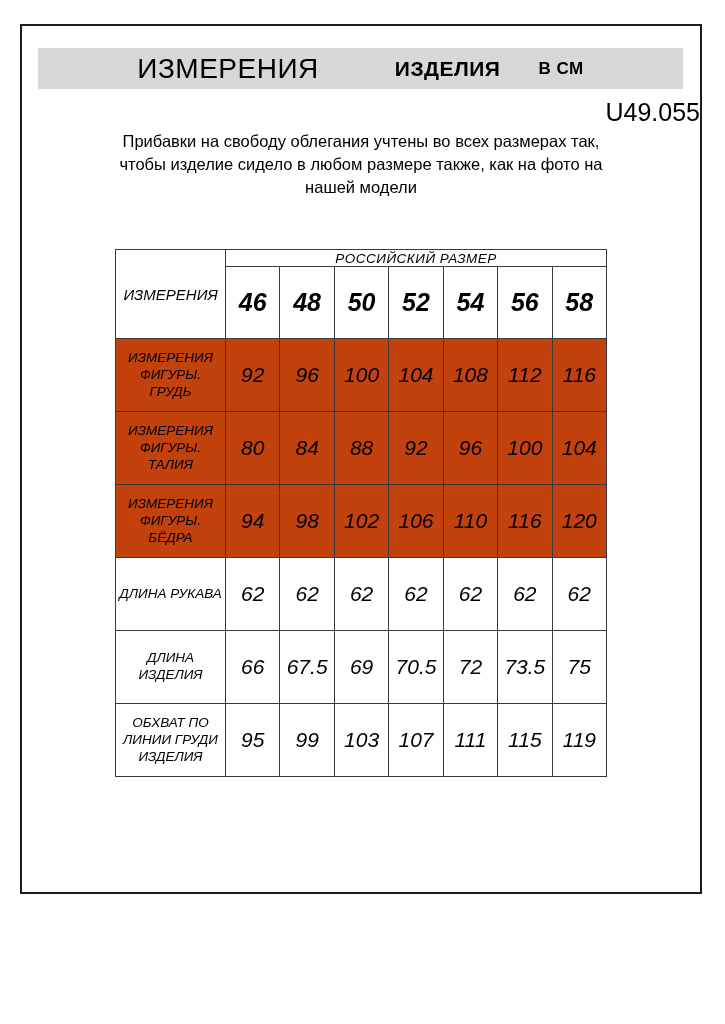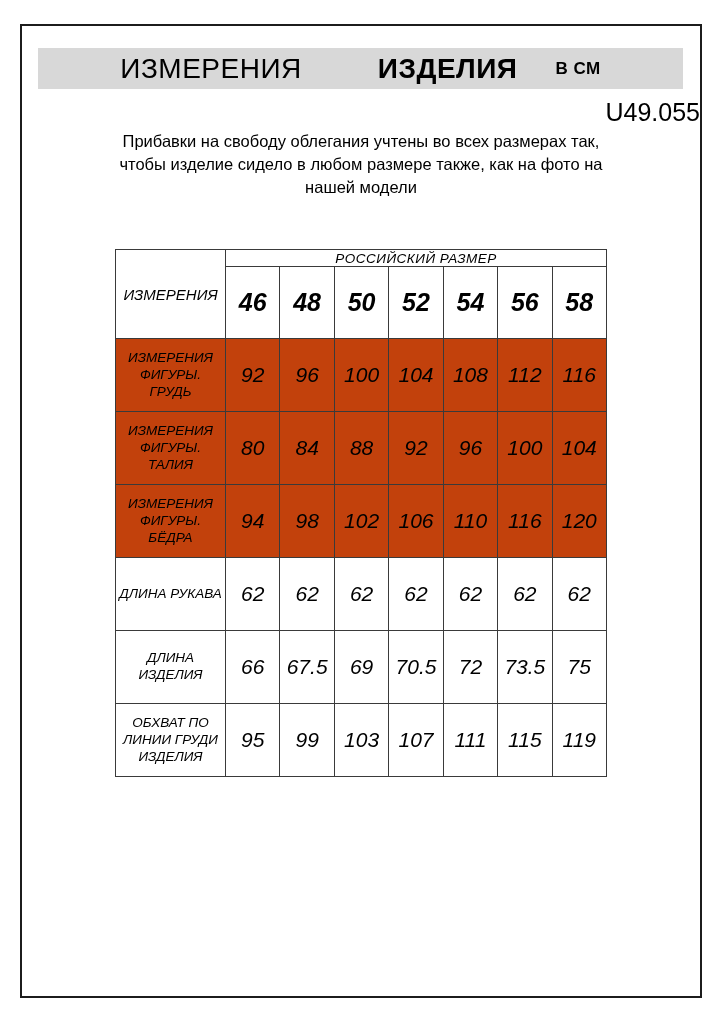--- a/index.html
+++ b/index.html
@@ -6,35 +6,35 @@
   html, body {
     width: 725px; height: 1024px;
     background: #ffffff;
     font-family: "Liberation Sans", sans-serif;
     color: #000000;
     overflow: hidden;
   }
   .frame {
     position: absolute;
     left: 20px; top: 24px;
-    width: 682px; height: 974px;
+    width: 682px; height: 870px;
     border: 2px solid #1c1c1c;
     background: #ffffff;
   }
   .title-bar {
     margin: 22px 17px 0 16px;
     height: 41px;
     background: #d8d8d8;
     display: flex;
     align-items: center;
     justify-content: center;
     gap: 38px;
   }
   .title-word1 { font-size: 28px; font-weight: 400; letter-spacing: 0.5px; }
-  .title-word2 { font-size: 28px; font-weight: 700; letter-spacing: 0.5px; margin-left: 38px; }
+  .title-word2 { font-size: 21px; font-weight: 700; letter-spacing: 0.5px; margin-left: 38px; }
   .title-units { font-size: 17px; font-weight: 700; letter-spacing: 0.5px; }
   .product-code {
     margin-top: 9px;
     text-align: right;
     font-size: 25px;
     font-weight: 400;
   }
   .description {
     margin: 3px auto 0;
     width: 505px;

